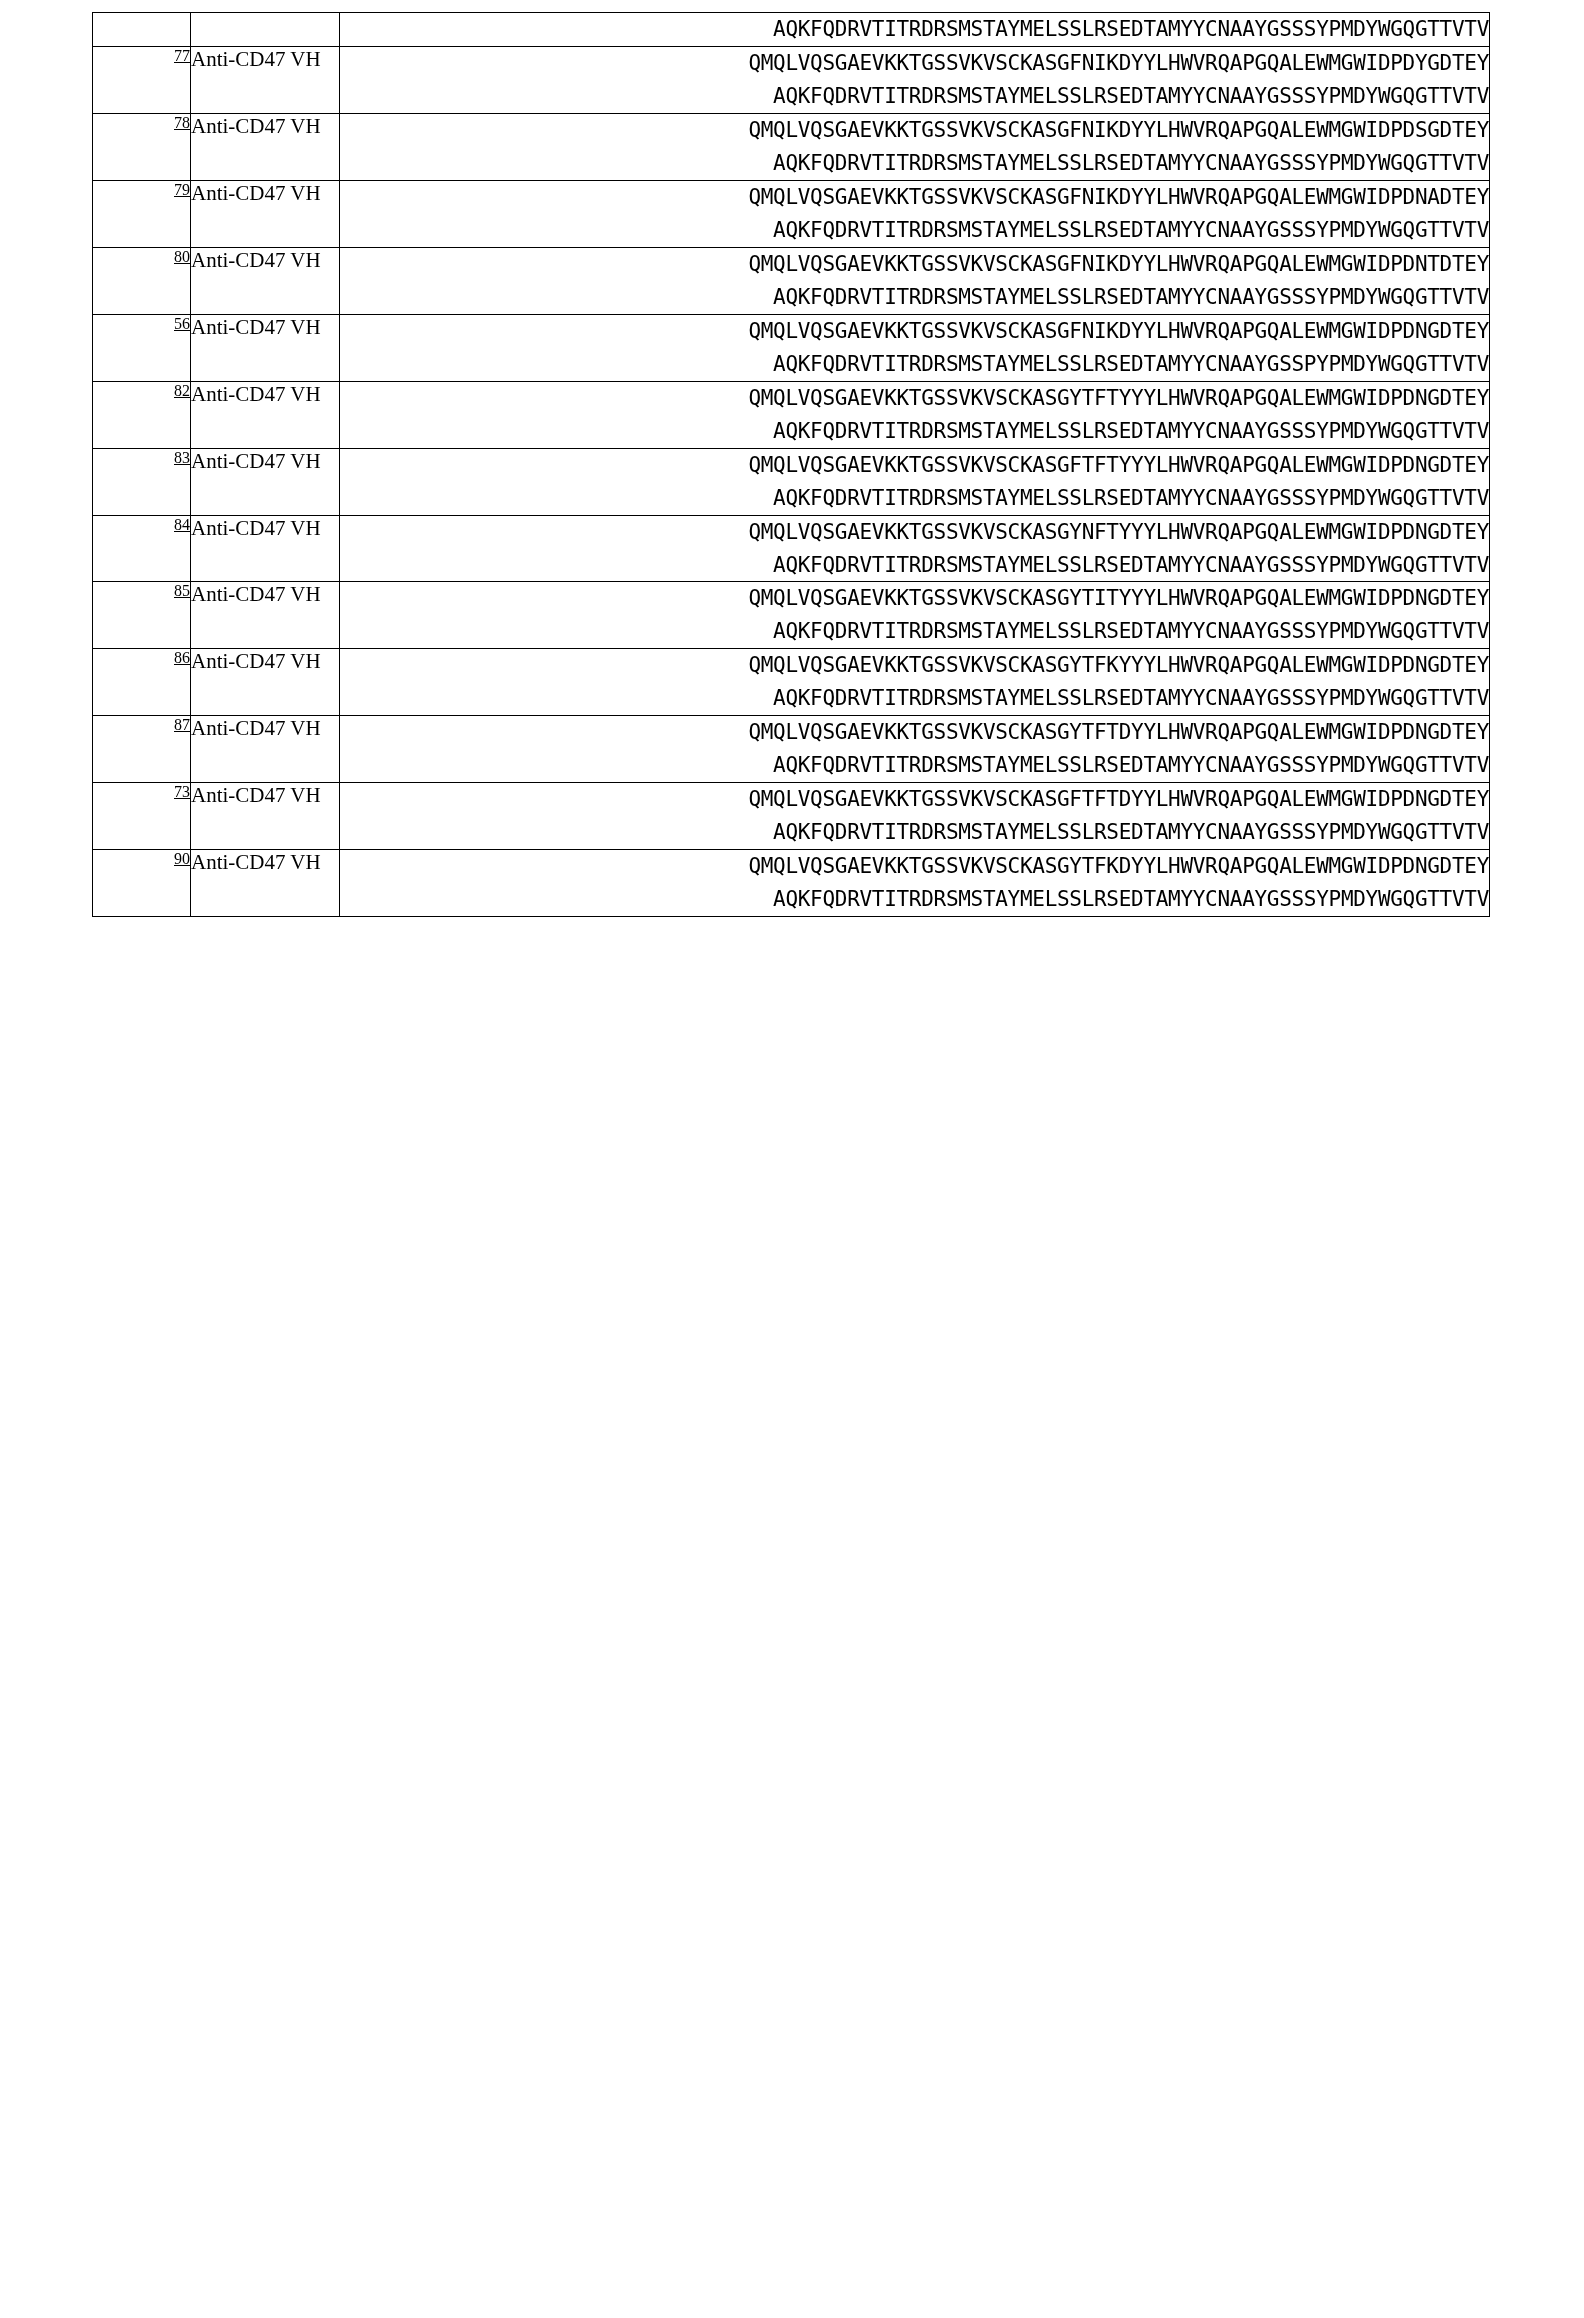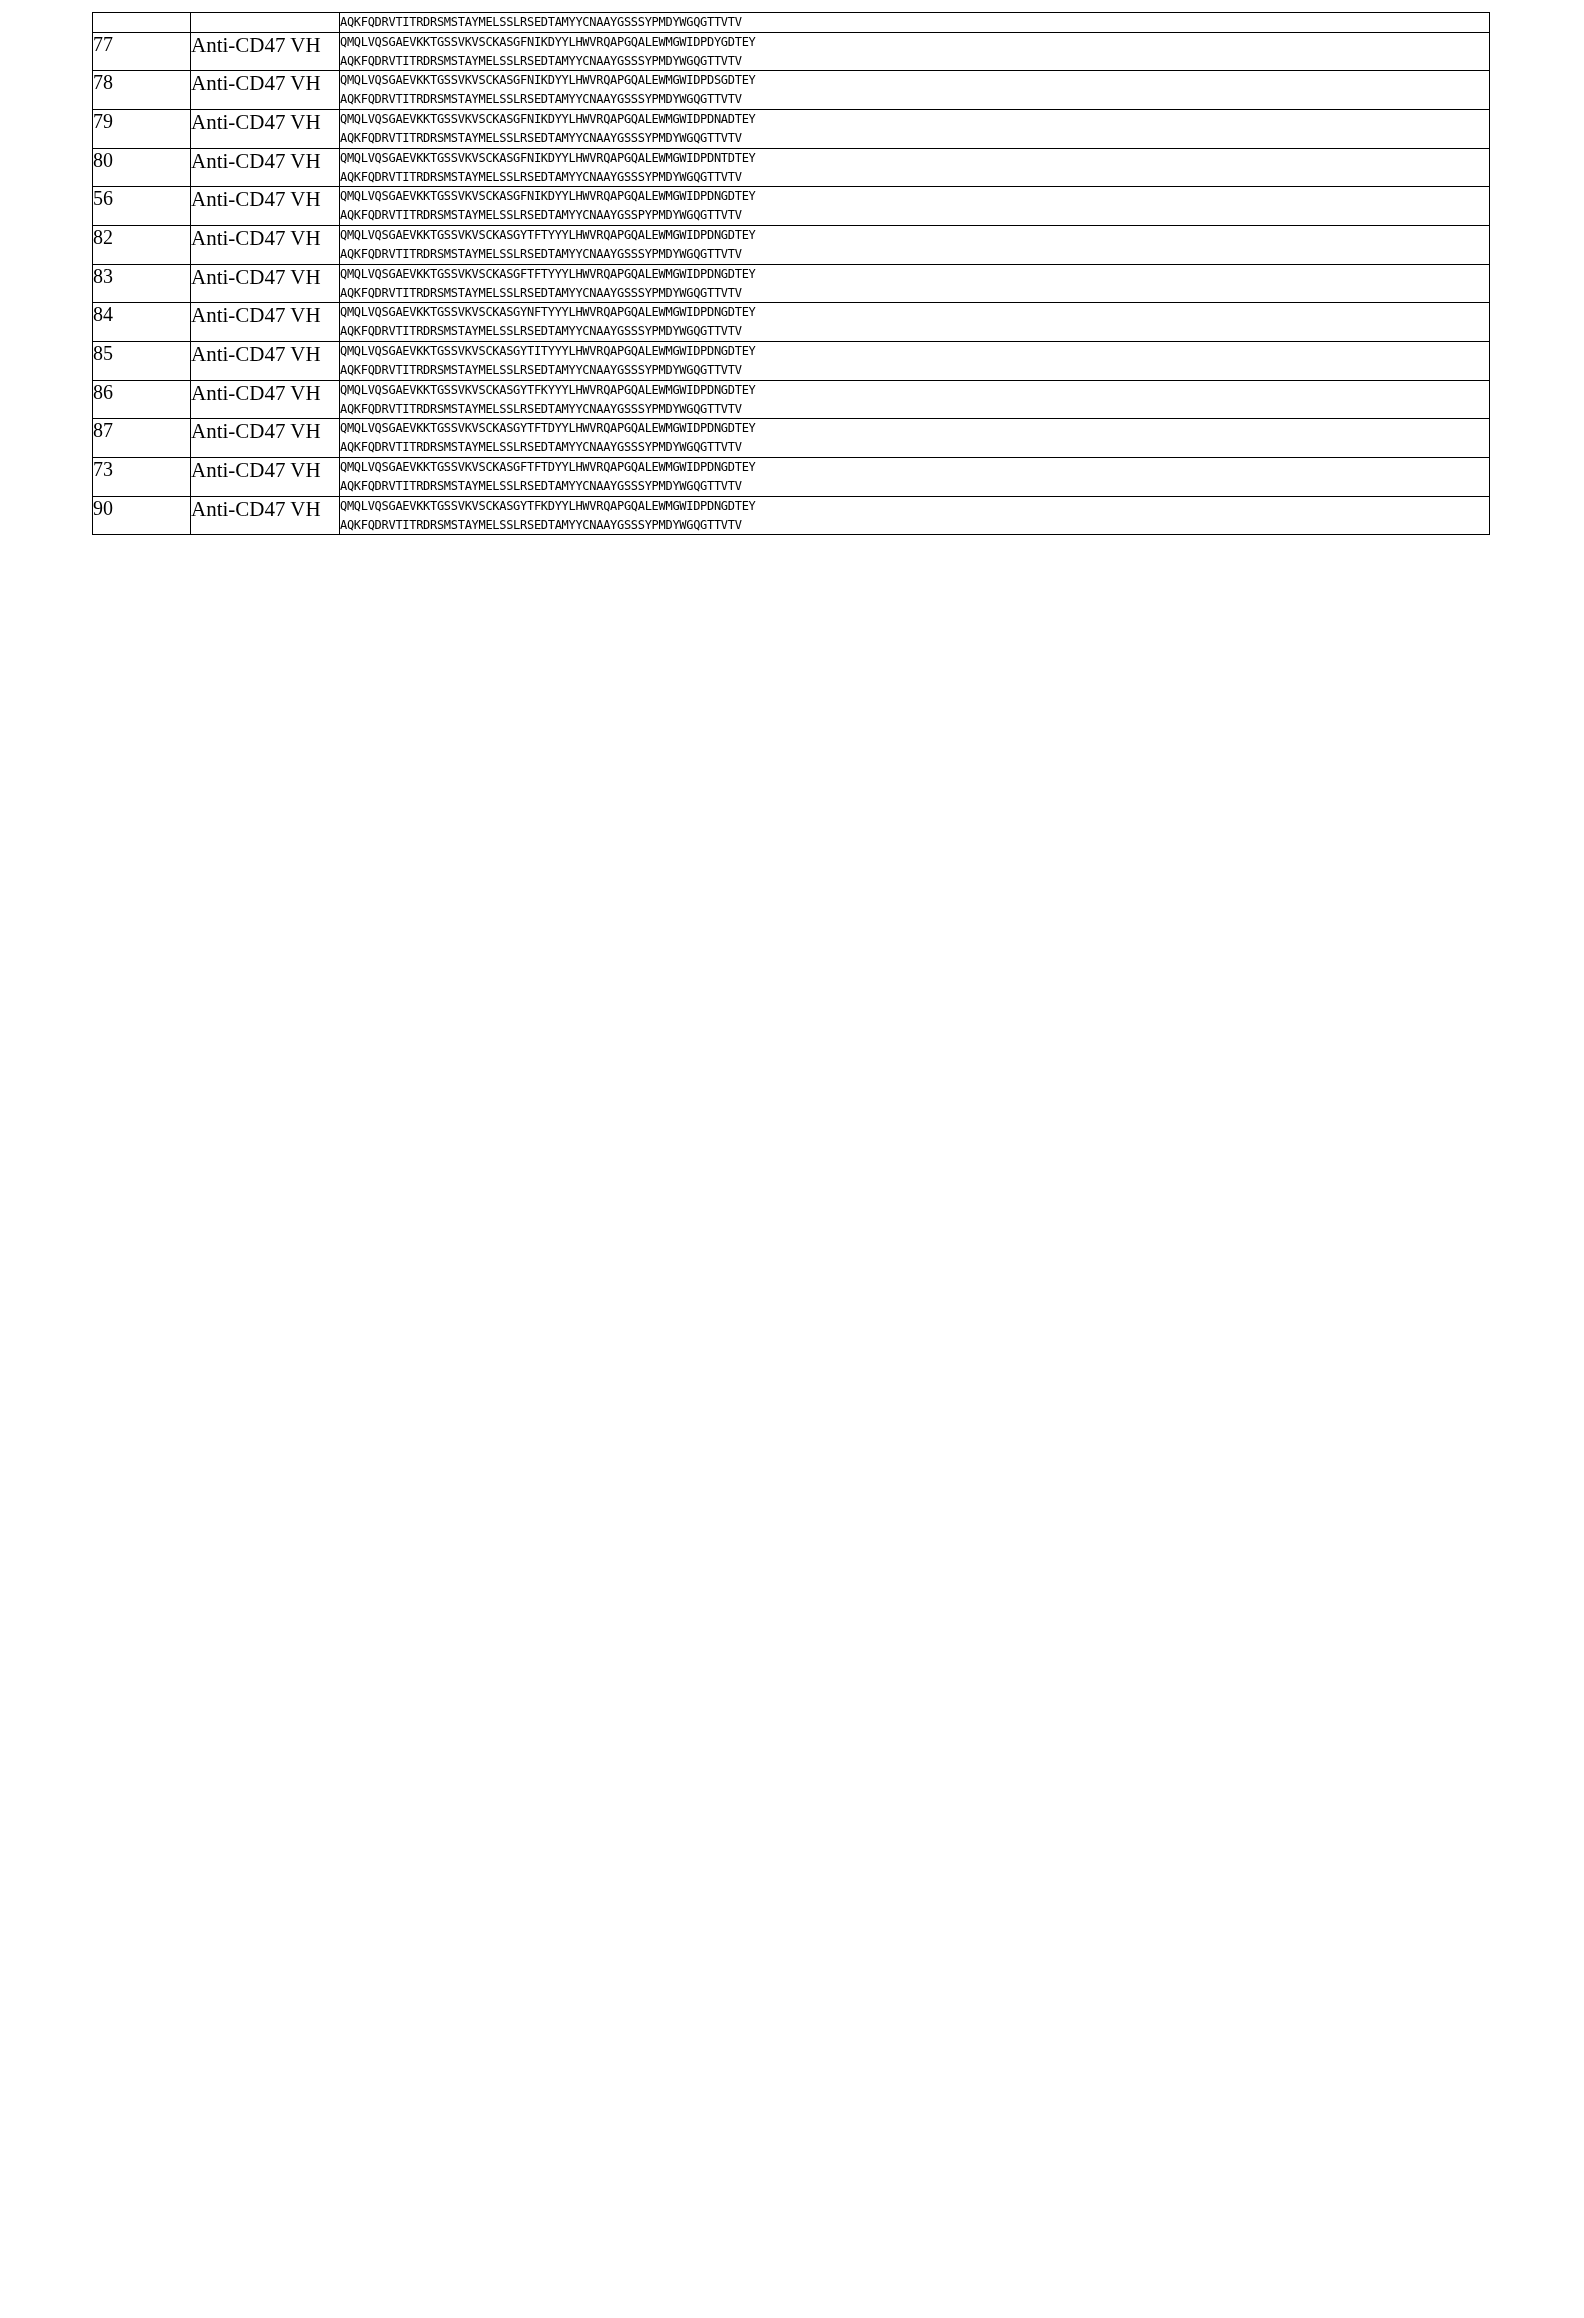--- a/index.html
+++ b/index.html
@@ -26,41 +26,43 @@
     border: 1.7px solid #000000;
     vertical-align: top;
     padding: 0;
   }
   
   col.c-num   { width: 98px; }
   col.c-name  { width: 149px; }
   col.c-seq   { width: auto; }
 
   .num-cell {
-    text-align: left;
+    text-align: right;
     font-family: "Liberation Serif", serif;
-    font-size: 20px;
+    font-size: 16px;
     line-height: 1.18;
     padding: 6px 3.4px 5.1px 3.4px;
+    text-decoration: underline;
   }
   .name-cell {
     text-align: left;
     font-family: "Liberation Serif", serif;
     font-size: 21px;
     line-height: 1.22;
     padding: 6px 3.4px 5.1px 3.4px;
   }
   .seq-cell {
     font-family: "DejaVu Sans Mono", monospace;
-    font-size: 12px;
+    font-size: 21px;
     letter-spacing: -0.3px;
     line-height: 1.57;
     padding: 5.1px 5.1px 4.3px 7.7px;
     word-break: break-all;
     white-space: pre-wrap;
+    text-align: right;
   }
   
   .seq-cell p {
     margin: 0;
   }
 </style>
 </head>
 <body>
 
 <div class="page">

